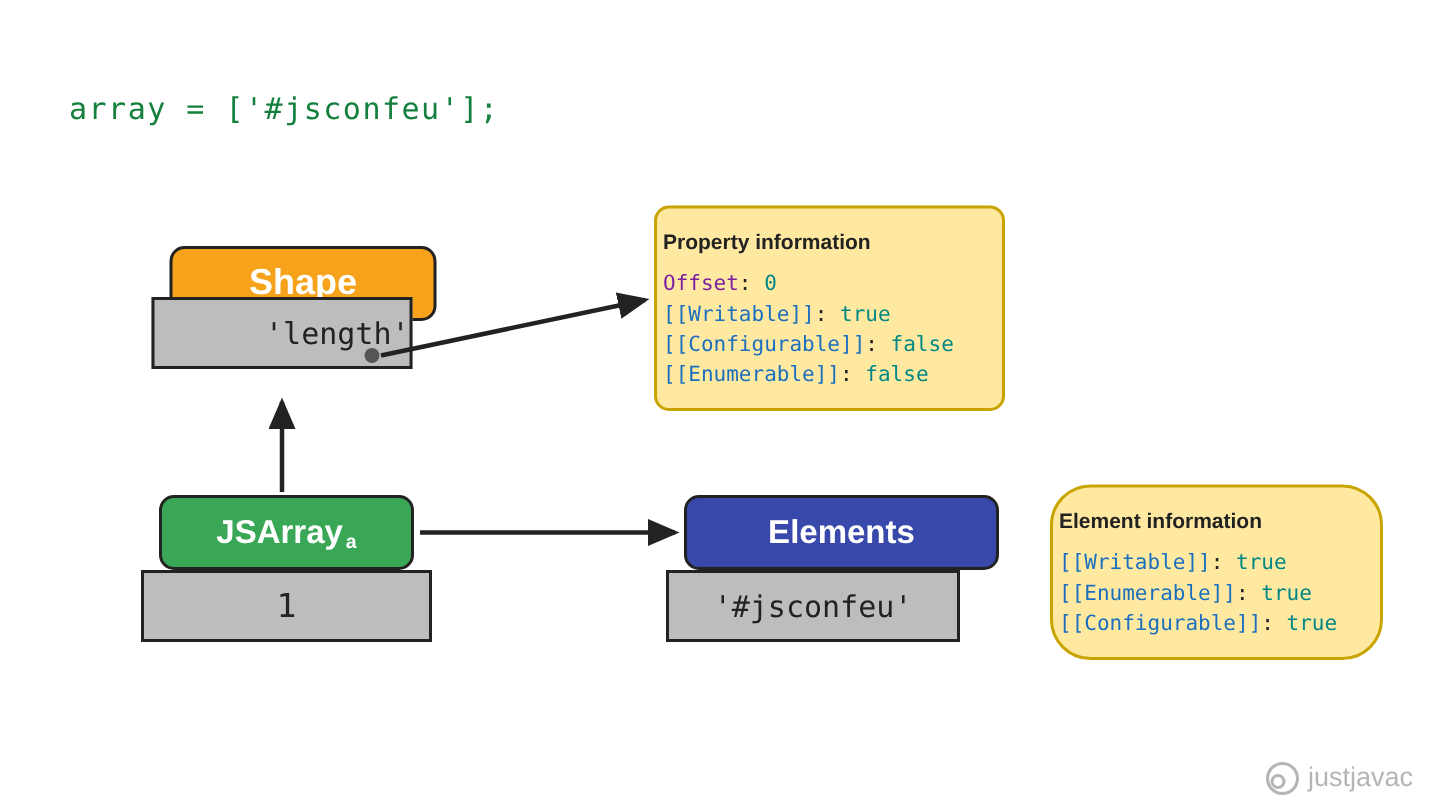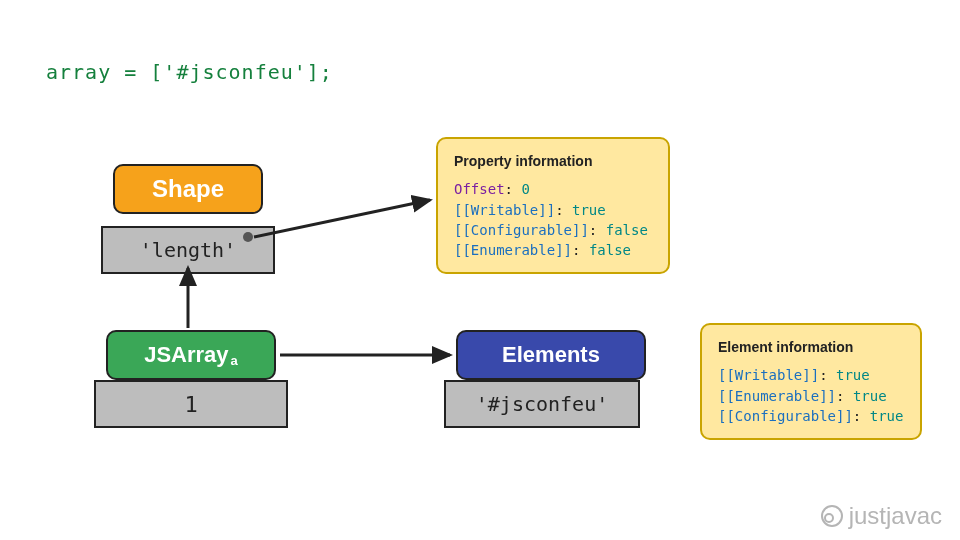--- a/index.html
+++ b/index.html
@@ -39,45 +39,45 @@
     justify-content: center;
     font-family: "Menlo", "Consolas", monospace;
     font-size: 20px;
     color: #222;
   }
   .info-box {
     position: absolute;
     background: #ffe8a0;
     border: 2px solid #c9a400;
     border-radius: 10px;
-    padding: 12px 16px;
+    padding: 12px 4px;
     font-family: "Menlo", "Consolas", monospace;
     font-size: 14px;
     line-height: 1.45;
     color: #222;
   }
   .info-title {
     font-family: "Helvetica Neue", Arial, sans-serif;
     font-weight: 700;
     font-size: 14px;
     margin-bottom: 8px;
   }
   .k-prop { color: #7b1fa2; }
   .k-attr { color: #1b6fbf; text-align: center; }
   .k-bool { color: #018786; }
   .k-num  { color: #018786; }
   .watermark {
     position: absolute;
     right: 18px;
     bottom: 10px;
     color: #b5b5b5;
-    font-size: 24px;
+    font-size: 18px;
     font-weight: 500;
     display: flex;
-    align-items: center;
+    align-items: flex-start;
     gap: 6px;
   }
   .wm-icon {
     width: 22px; height: 22px;
     border: 2px solid #b5b5b5;
     border-radius: 50%;
     position: relative;
     display:inline-block;
   }
   .wm-icon::before {
@@ -93,37 +93,37 @@
   svg.arrows {
     position:absolute; left:0; top:0; width:960px; height:540px;
     pointer-events:none;
   }
 </style>
 </head>
 <body>
 
 <div class="code-line">array = ['#jsconfeu'];</div>
 
-<div class="top-box" style="left:113px; top:164px; width:150px; height:50px; background:#f6a21b; font-size:24px;">
+<div class="top-box" style="left:113px; top:164px; width:178px; height:50px; background:#f6a21b; font-size:24px;">
   <span>Shape</span>
 </div>
-<div class="bottom-box" style="left:101px; top:226px; width:174px; height:48px;">
+<div class="bottom-box" style="left:101px; top:198px; width:174px; height:48px;justify-content:flex-end;">
   <span>'length'</span>
 </div>
 <span class="dot" style="left:243px; top:232px;"></span>
 
 <div class="top-box" style="left:106px; top:330px; width:170px; height:50px; background:#3aa757; font-size:22px; gap:2px;">
   <span>JSArray</span>
   <span style="font-size:13px; font-weight:600; align-self:flex-end; padding-bottom:10px;">a</span>
 </div>
 <div class="bottom-box" style="left:94px; top:380px; width:194px; height:48px; font-size:22px;">
   <span>1</span>
 </div>
 
-<div class="top-box" style="left:456px; top:330px; width:190px; height:50px; background:#3949ab; font-size:22px;">
+<div class="top-box" style="left:456px; top:330px; width:210px; height:50px; background:#3949ab; font-size:22px;">
   <span>Elements</span>
 </div>
 <div class="bottom-box" style="left:444px; top:380px; width:196px; height:48px;">
   <span>'#jsconfeu'</span>
 </div>
 
 <div class="info-box" style="left:436px; top:137px; width:234px;">
   <div class="info-title">Property information</div>
   <div>
     <span class="k-prop">Offset</span><span>: </span><span class="k-num">0</span>
@@ -132,21 +132,21 @@
     <span class="k-attr">[[Writable]]</span><span>: </span><span class="k-bool">true</span>
   </div>
   <div>
     <span class="k-attr">[[Configurable]]</span><span>: </span><span class="k-bool">false</span>
   </div>
   <div>
     <span class="k-attr">[[Enumerable]]</span><span>: </span><span class="k-bool">false</span>
   </div>
 </div>
 
-<div class="info-box" style="left:700px; top:323px; width:222px;">
+<div class="info-box" style="left:700px; top:323px; width:222px;border-radius:27px;">
   <div class="info-title">Element information</div>
   <div>
     <span class="k-attr">[[Writable]]</span><span>: </span><span class="k-bool">true</span>
   </div>
   <div>
     <span class="k-attr">[[Enumerable]]</span><span>: </span><span class="k-bool">true</span>
   </div>
   <div>
     <span class="k-attr">[[Configurable]]</span><span>: </span><span class="k-bool">true</span>
   </div>

